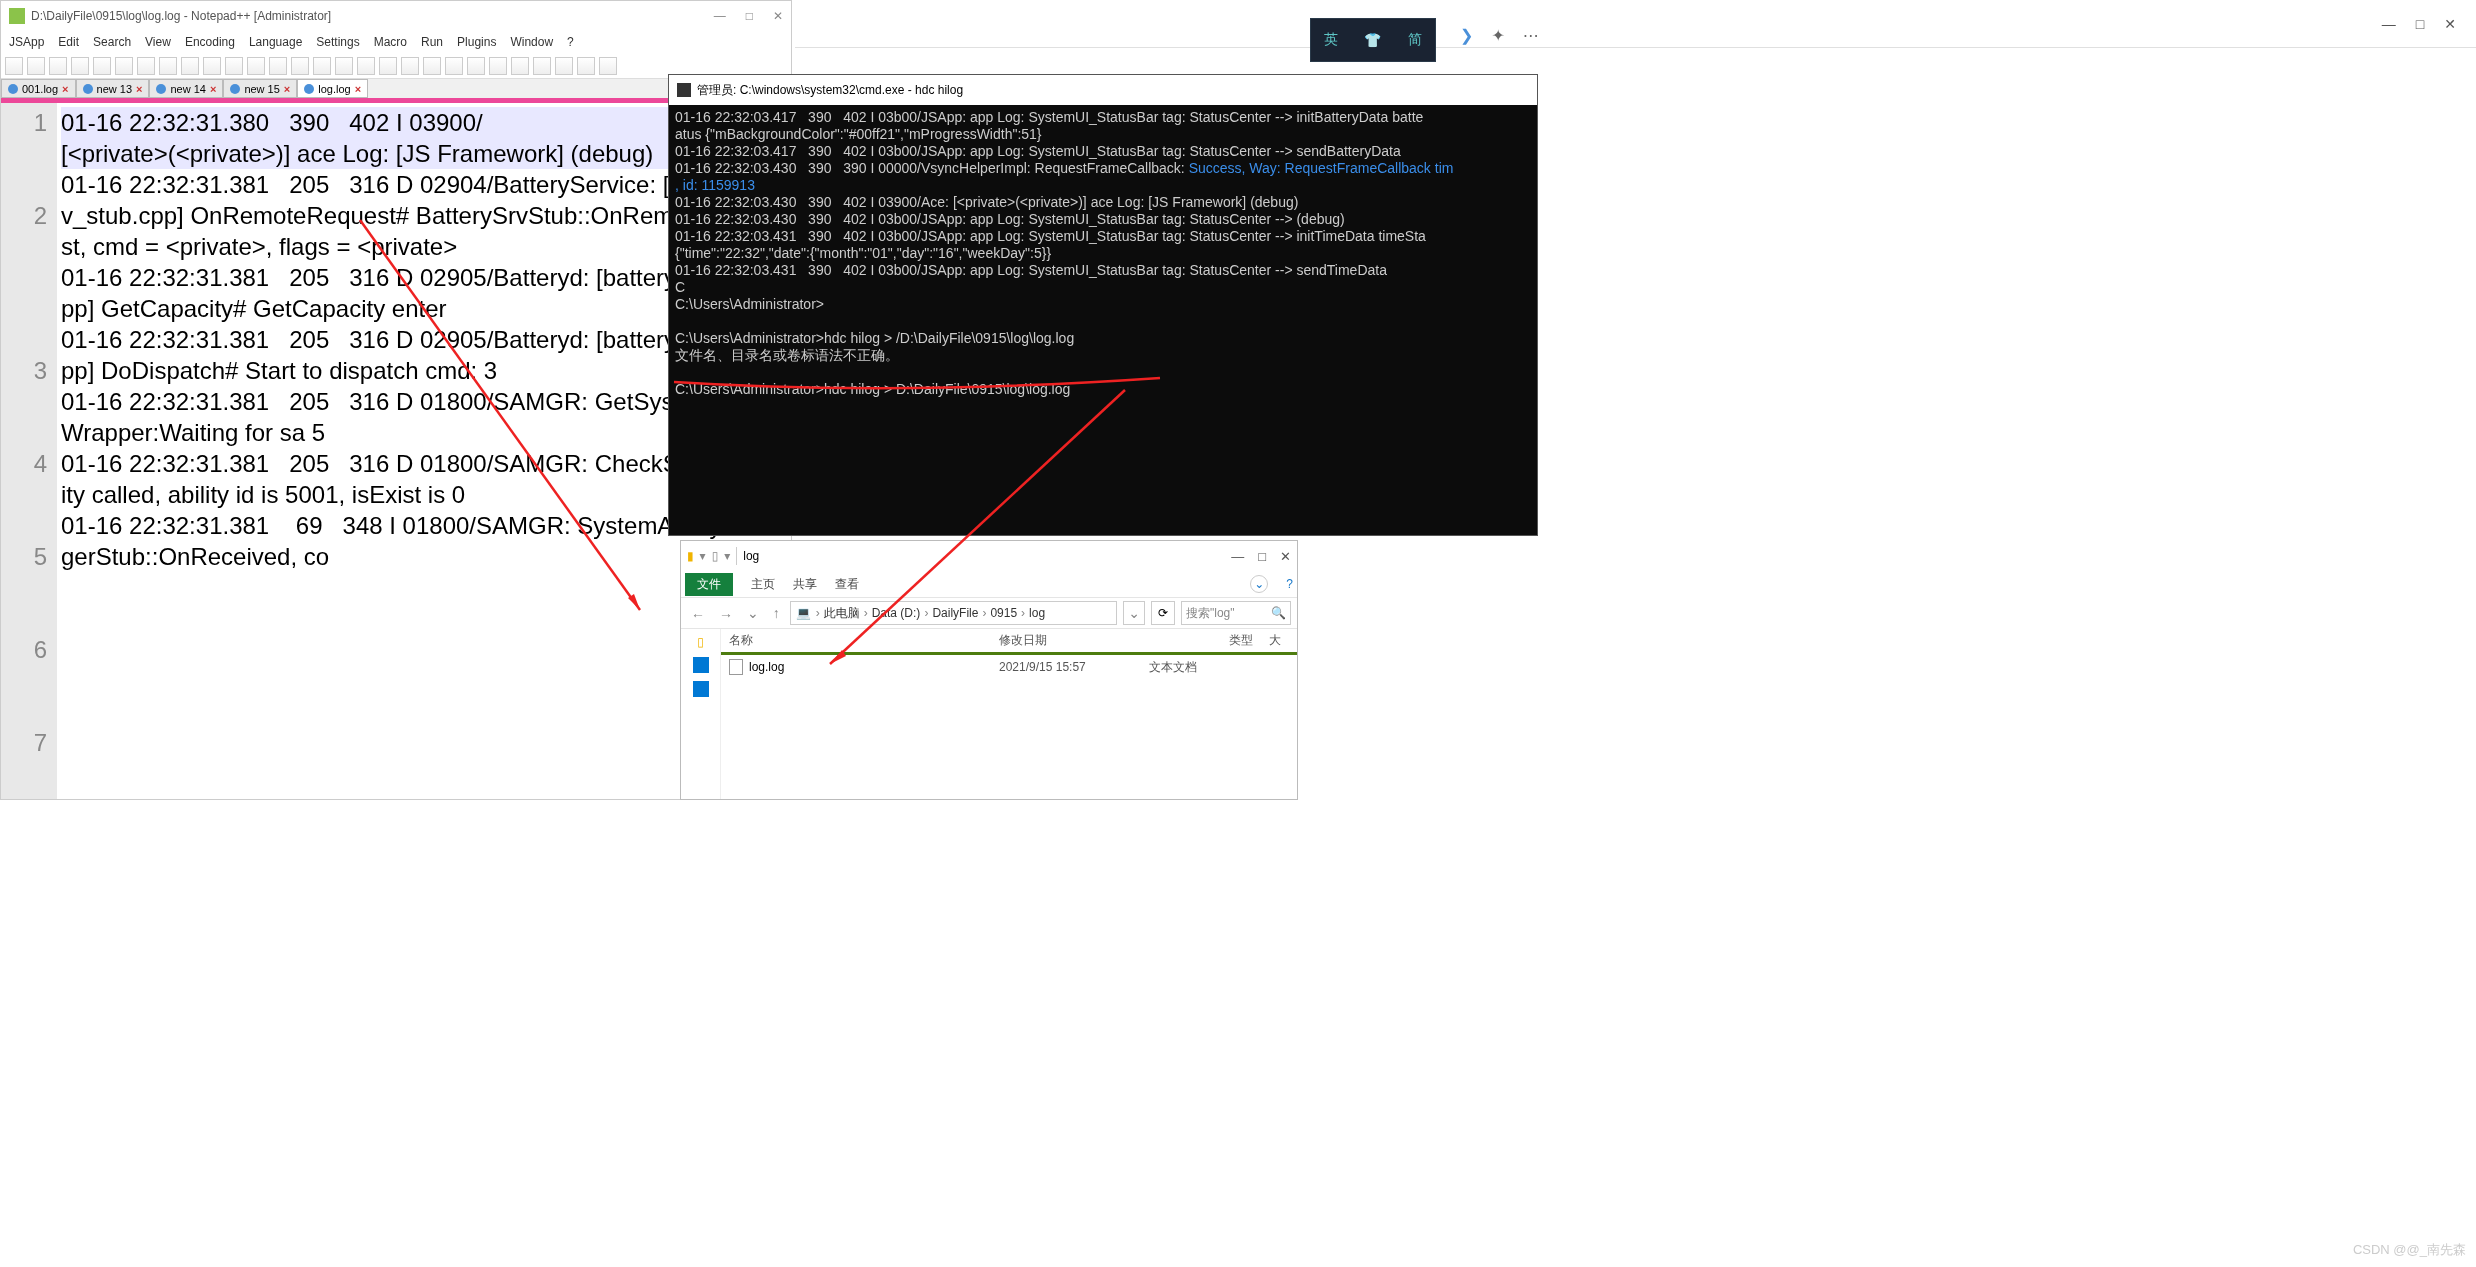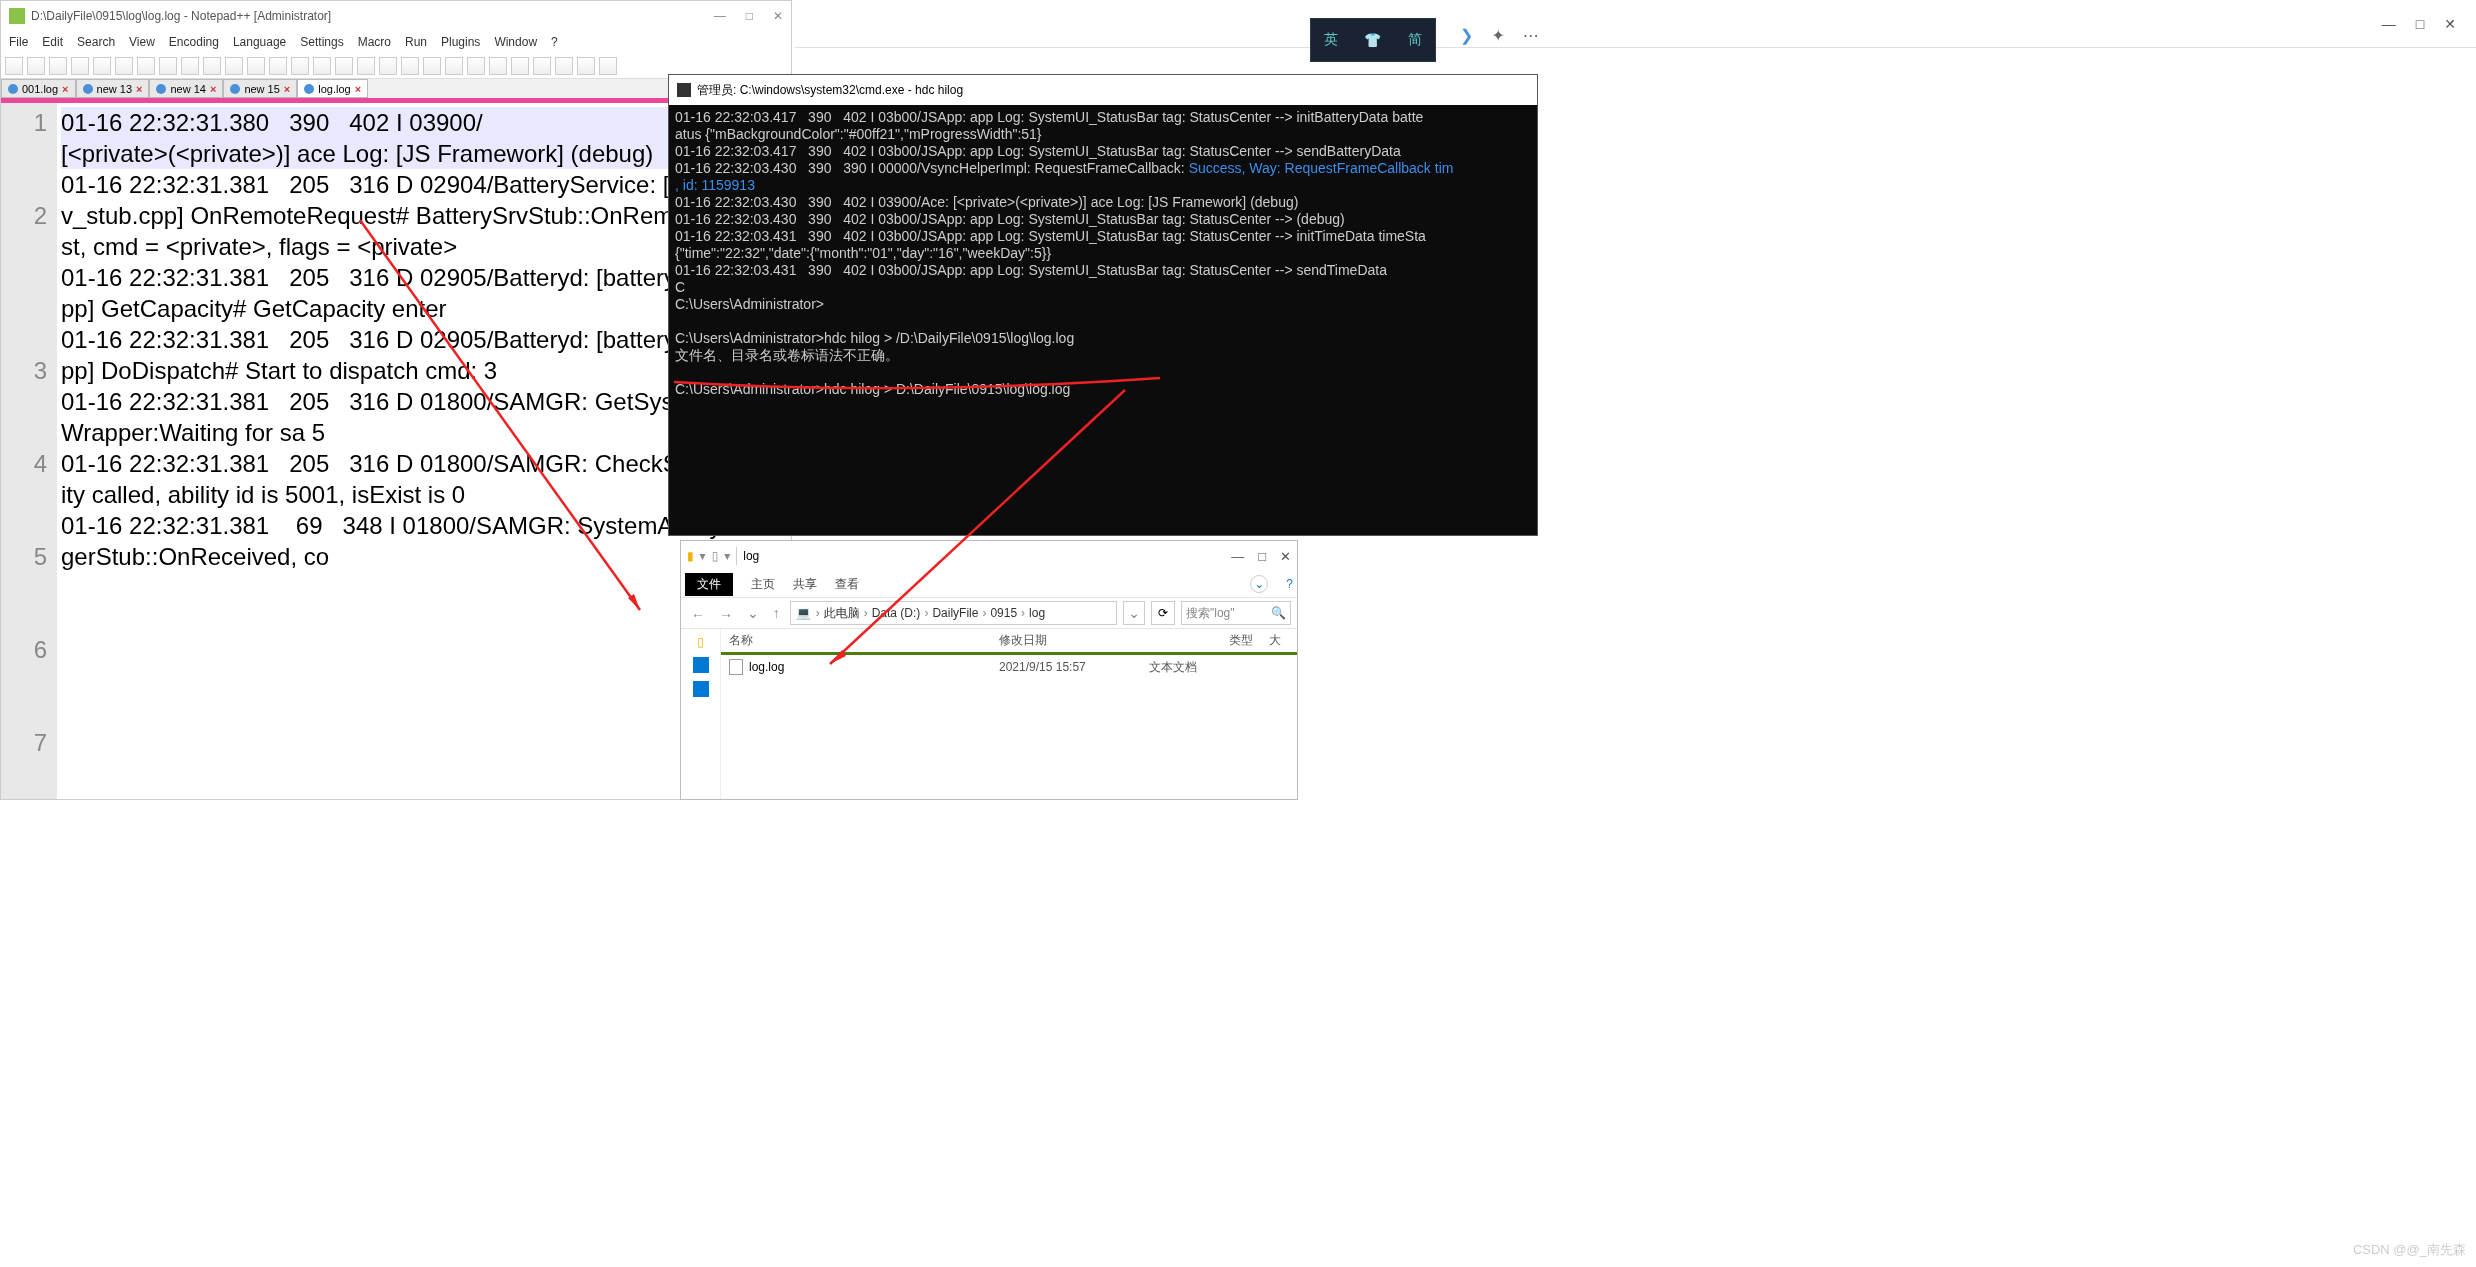--- a/index.html
+++ b/index.html
@@ -32,21 +32,21 @@
 .cmd-title .cicon { width: 14px; height: 14px; background: #333; margin-right: 6px; }
 .cmd-body { padding: 4px 6px; white-space: pre; line-height: 17px; overflow: hidden; }
 .cmd-body .blue { color: #3b8eea; }
 
 
 .exp { position: absolute; left: 680px; top: 540px; width: 618px; height: 260px; background: #fff; border: 1px solid #bbb; font-size: 12px; }
 .exp-title { height: 30px; display: flex; align-items: center; padding: 0 6px; gap: 6px; }
 .exp-title .wbtns { margin-left: auto; display: flex; gap: 14px; color: #555; font-size: 13px; }
 .exp-title .sep { border-left: 1px solid #ccc; height: 18px; }
 .exp-ribbon { height: 26px; display: flex; align-items: center; gap: 18px; padding: 0 4px; }
-.exp-ribbon .ft { background: #000000; color: #fff; padding: 3px 12px; text-align: center; }
+.exp-ribbon .ft { background: #15803d; color: #fff; padding: 3px 12px; text-align: center; }
 .exp-ribbon span { color: #444; }
 .exp-ribbon .chev { margin-left: auto; border: 1px solid #ccc; border-radius: 50%; width: 18px; height: 18px; display: flex; align-items: center; justify-content: center; color: #1979ca; }
 .exp-nav { height: 32px; display: flex; align-items: center; gap: 6px; padding: 0 6px; border-top: 1px solid #e5e5e5; border-bottom: 1px solid #e5e5e5; }
 .exp-nav .arr { color: #888; font-size: 14px; padding: 0 4px; }
 .exp-nav .bc { flex: 1; border: 1px solid #ccc; height: 24px; display: flex; align-items: center; padding: 0 6px; gap: 4px; color: #333; }
 .exp-nav .bc .sep2 { color: #888; }
 .exp-nav .refresh { border: 1px solid #ccc; width: 24px; height: 24px; display: flex; align-items: center; justify-content: center; }
 .exp-nav .search { border: 1px solid #ccc; width: 110px; height: 24px; padding: 0 4px; color: #888; display: flex; align-items: center; }
 .exp-body { display: flex; height: calc(100% - 88px); }
 .exp-side { width: 40px; border-right: 1px solid #eee; display: flex; flex-direction: column; gap: 8px; padding: 6px 4px; align-items: center; }
@@ -103,21 +103,21 @@
   <div class="npp-title">
     <span class="icon"></span>
     <span>D:\DailyFile\0915\log\log.log - Notepad++ [Administrator]</span>
     <div class="wbtns">
       <span>—</span>
       <span>□</span>
       <span>✕</span>
     </div>
   </div>
   <div class="npp-menu" id="npp-menu">
-      <span>File</span>
+      <span>JSApp</span>
       <span>Edit</span>
       <span>Search</span>
       <span>View</span>
       <span>Encoding</span>
       <span>Language</span>
       <span>Settings</span>
       <span>Macro</span>
       <span>Run</span>
       <span>Plugins</span>
       <span>Window</span>

